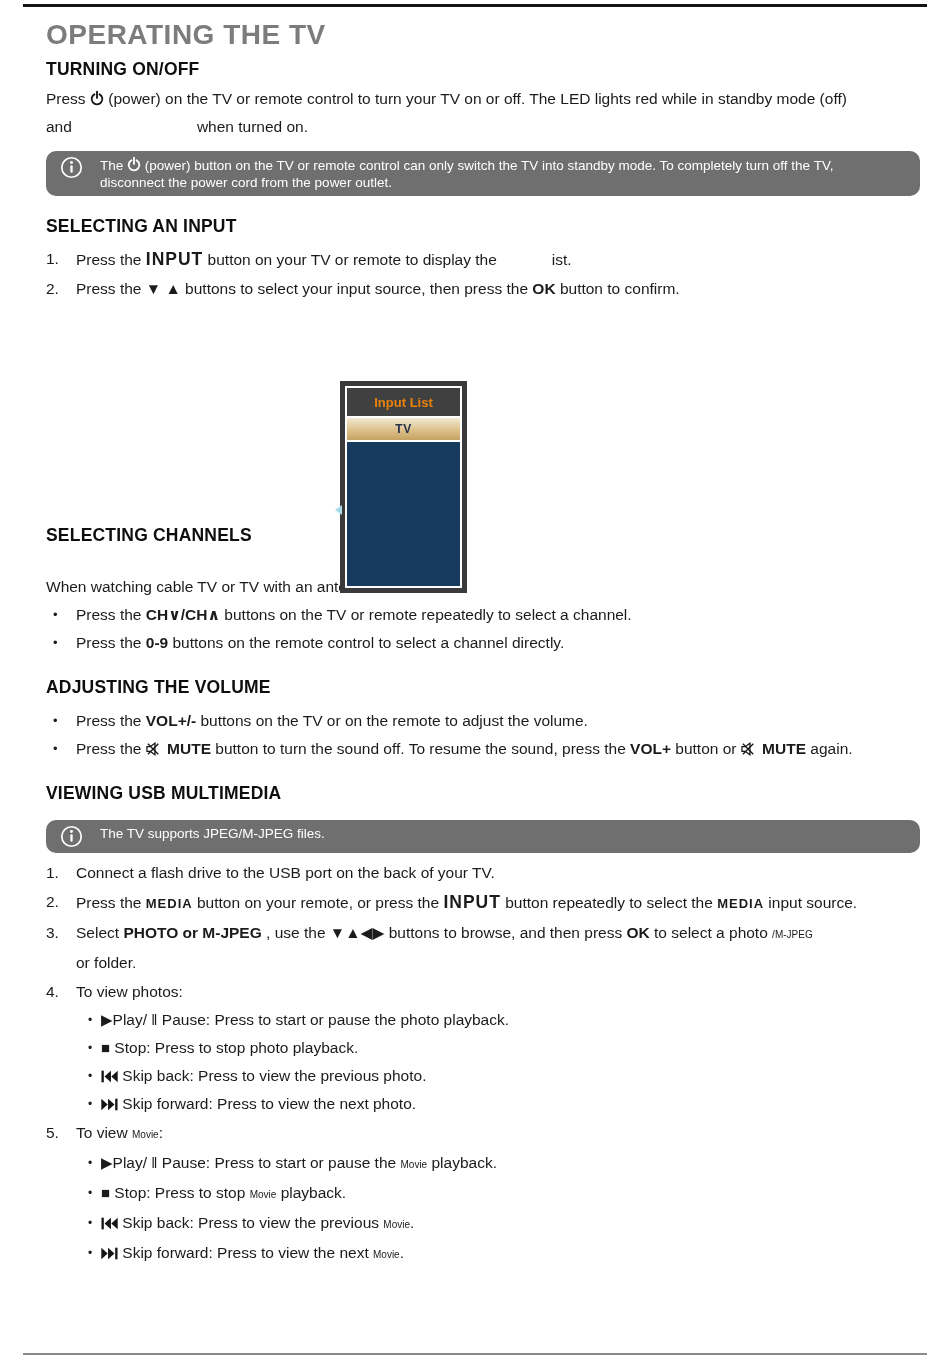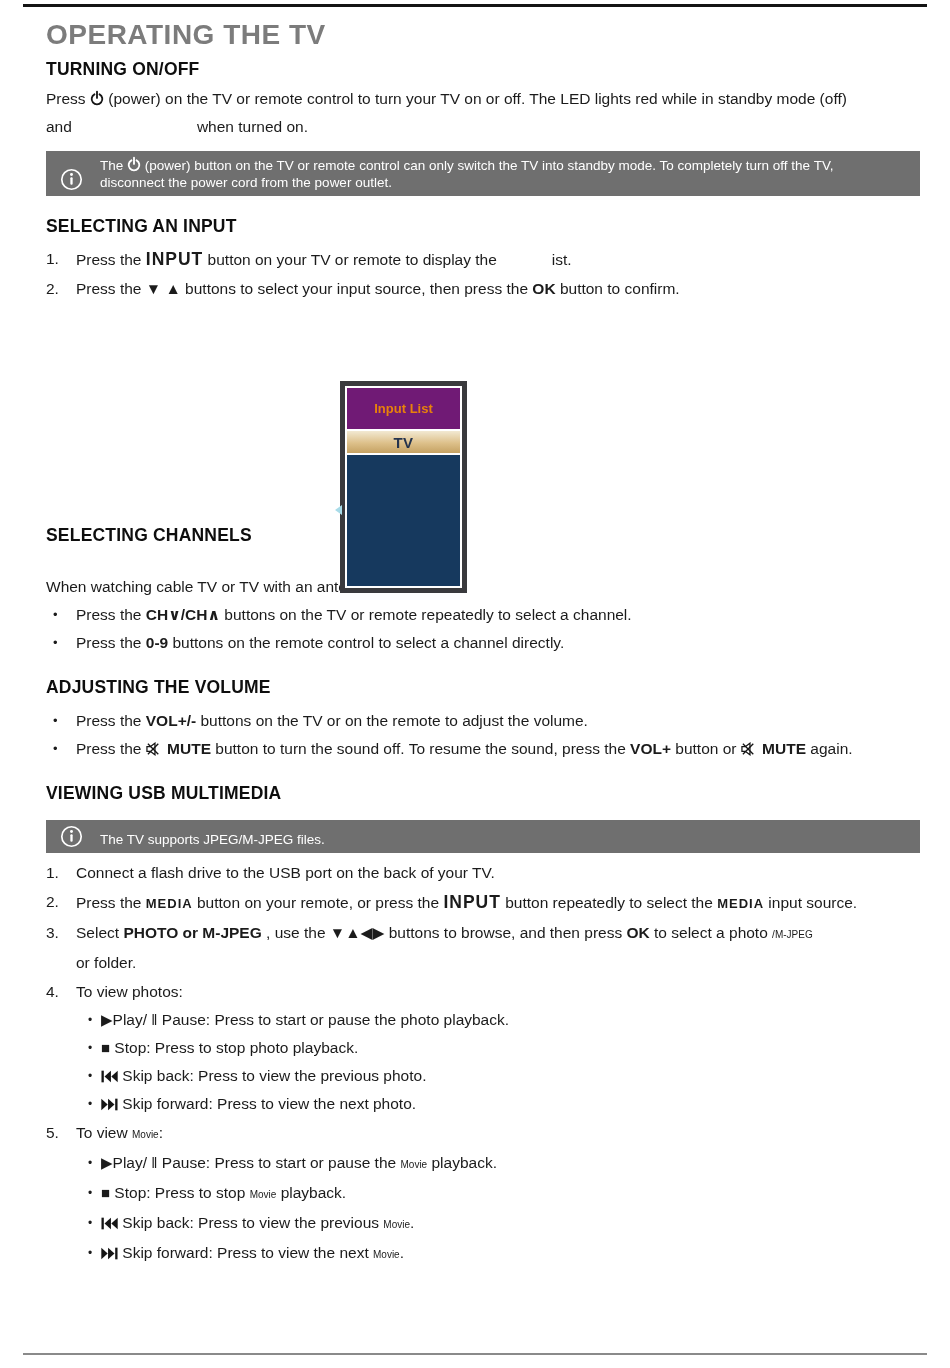--- a/index.html
+++ b/index.html
@@ -14,22 +14,22 @@
   .rule-top{height:3px;background:#141414;margin:4px 23px 0 23px;}
   .rule-bottom{position:absolute;left:23px;right:23px;top:1353px;height:2px;background:#8a8a8a;}
 
   .page-title{font-size:28px;font-weight:700;color:#7c7c7c;letter-spacing:.5px;margin:12px 0 0 0;}
   .section-h{font-size:17.5px;font-weight:700;color:#0e0e0e;margin:20px 0 0 0;letter-spacing:.2px;}
 
   .body-line{font-size:15.5px;line-height:28px;}
   .para{margin-top:5px;}
 
   
-  .note{background:#6f6f6f;color:#fff;display:flex;align-items:flex-end;
-        margin-top:10px;padding:5px 12px 5px 14px;min-height:30px;box-sizing:border-box;}
+  .note{background:#6f6f6f;color:#fff;display:flex;align-items:flex-start;
+        margin-top:10px;padding:5px 12px 5px 14px;min-height:30px;box-sizing:border-box;border-radius:10px;}
   .note .note-txt{font-size:13.5px;line-height:17px;margin-left:17px;}
   .note .ic svg path,.note .ic svg line{stroke:#fff;}
   .note-icon{flex:none;width:23px;height:23px;}
 
   
   .num-item{display:flex;font-size:15.5px;line-height:28px;margin-top:1px;}
   .num{width:30px;flex:none;}
   .itembody{flex:1;}
   .bullet{position:relative;padding-left:30px;font-size:15.5px;line-height:28px;}
   .bullet::before{content:"\2022";position:absolute;left:7px;top:0;font-size:13px;}
@@ -44,25 +44,25 @@
   .st-glyph{font-size:15px;}
   .gap{display:inline-block;}
   .ic{display:inline-block;vertical-align:-2px;line-height:0;}
   .ic svg{display:inline-block;}
 
   
   .osd{position:absolute;left:340px;top:381px;width:127px;height:212px;background:#3a3a3d;
        padding:5px;box-sizing:border-box;}
   .osd-inner{border:2px solid #fff;height:100%;background:#16395e;box-sizing:border-box;
        display:flex;flex-direction:column;}
-  .osd-header{height:41px;background:#701a75;display:flex;align-items:center;justify-content:center;
+  .osd-header{height:28px;background:#404040;display:flex;align-items:center;justify-content:center;
        color:#e8820a;font-size:13px;font-weight:700;}
   .osd-item{height:22px;flex:none;background:linear-gradient(180deg,#f2e9d2 0%,#ddc08a 55%,#c5a263 100%);
        border-top:2px solid #fff;border-bottom:2px solid #fff;display:flex;align-items:center;
-       justify-content:center;color:#24334d;font-weight:700;font-size:15px;letter-spacing:.5px;}
+       justify-content:center;color:#24334d;font-weight:700;font-size:12px;letter-spacing:.5px;}
   .osd-arrow{position:absolute;left:-5px;top:124px;width:0;height:0;
        border-top:5px solid transparent;border-bottom:5px solid transparent;border-right:7px solid #a8dbe8;}
   .osd-spacer{height:236px;}
   .after-osd{margin-top:-14px;}
 </style>
 </head>
 <body>
 
 <div class="page">
 

